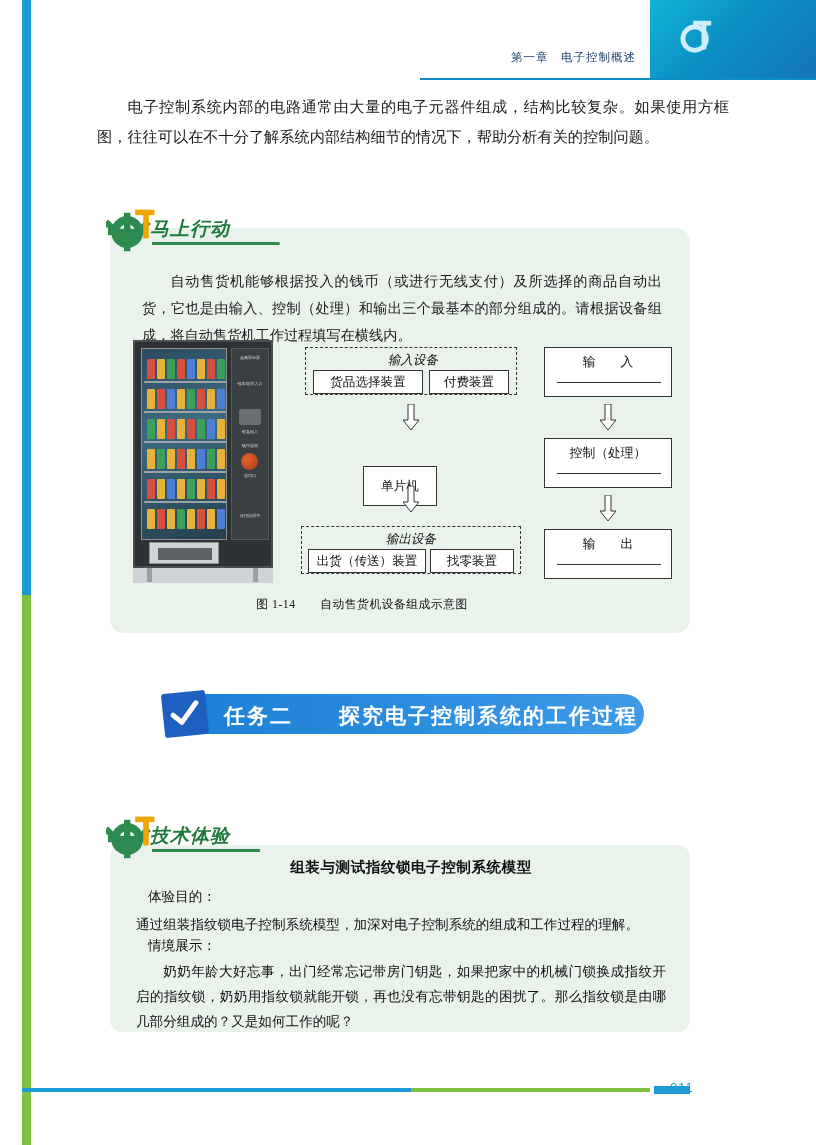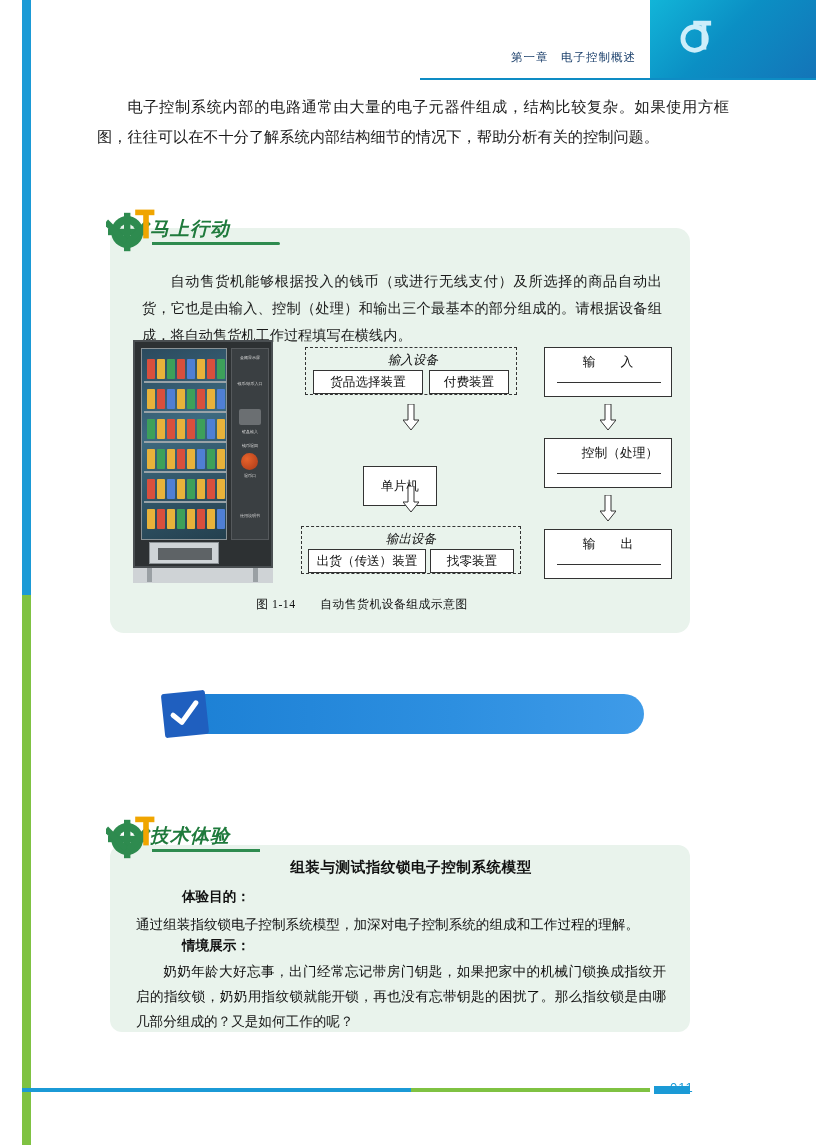--- a/index.html
+++ b/index.html
@@ -395,23 +395,22 @@
     font-size: 14.6px;
     font-weight: bold;
     color: #111;
     letter-spacing: 0.5px;
     padding-left: 11px;
   }
   .exp-sub {
     position: absolute;
     left: 148px;
     font-size: 13.6px;
-    font-weight: bold;
+    font-weight: normal;
     color: #111;
-    margin-left: 34px;
   }
   .exp-p {
     position: absolute;
     left: 136px;
     width: 530px;
     font-size: 13.6px;
     line-height: 25px;
     color: #111;
     text-align: justify;
   }
@@ -584,40 +583,41 @@
 
   <div class="blank-box" style="left:544px; top:347px; width:128px; height:50px;">
     <div class="blank-label" style="top:6px;">输　入</div>
     <div class="blank-line" style="left:12px; top:34px; width:104px;"></div>
   </div>
   <svg class="arrow-down" style="left:600px; top:404px;" viewBox="0 0 16 26">
     <polygon points="5,0 11,0 11,16 16,16 8,26 0,16 5,16" fill="#ffffff" stroke="#333" stroke-width="1"></polygon>
   </svg>
 
   <div class="blank-box" style="left:544px; top:438px; width:128px; height:50px;">
-    <div class="blank-label" style="top:6px; letter-spacing:0; text-indent:0;margin-left:12px;">控制（处理）</div>
+    <div class="blank-label" style="top:6px; letter-spacing:0; text-indent:0;">控制（处理）</div>
     <div class="blank-line" style="left:12px; top:34px; width:104px;"></div>
   </div>
   <svg class="arrow-down" style="left:600px; top:495px;" viewBox="0 0 16 26">
     <polygon points="5,0 11,0 11,16 16,16 8,26 0,16 5,16" fill="#ffffff" stroke="#333" stroke-width="1"></polygon>
   </svg>
 
   <div class="blank-box" style="left:544px; top:529px; width:128px; height:50px;">
     <div class="blank-label" style="top:6px;">输　出</div>
     <div class="blank-line" style="left:12px; top:34px; width:104px;"></div>
   </div>
 
   <div class="fig-caption">图 1-14　　自动售货机设备组成示意图</div>
 
   <div class="task-banner"></div>
   <div class="task-check">
     <svg width="30" height="28" viewBox="0 0 30 28">
       <polyline points="3,14 11,22 27,4" fill="none" stroke="#ffffff" stroke-width="5" stroke-linecap="round" stroke-linejoin="round"></polyline>
     </svg>
   </div>
+  <div class="task-title">任务二　　探究电子控制系统的工作过程</div>
 
 
   <div class="exp-box"></div>
   <svg class="exp-badge-gear" viewBox="0 0 64 60">
     <g fill="#2e8b4f">
       <circle cx="26" cy="30" r="20"></circle>
     </g>
     <circle cx="26" cy="30" r="10" fill="#ffffff"></circle>
     <g fill="#2e8b4f">
       <rect x="2" y="26" width="48" height="8"></rect>

